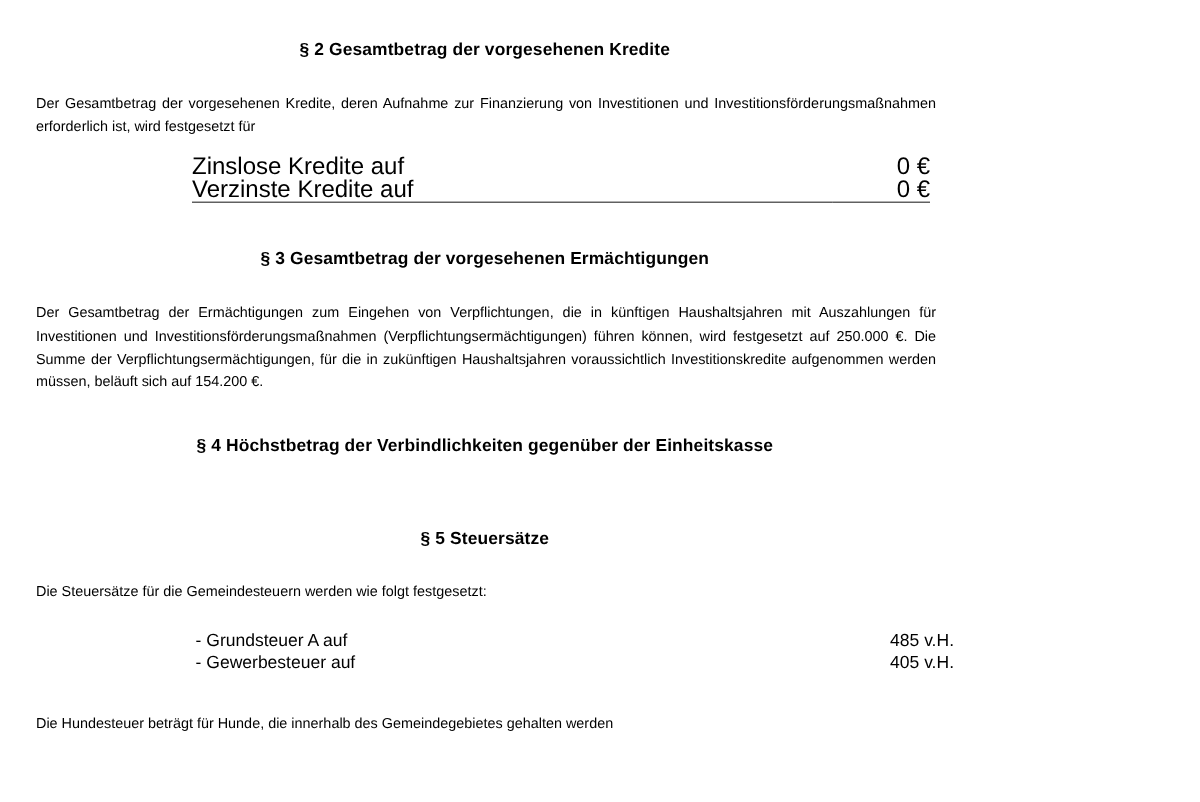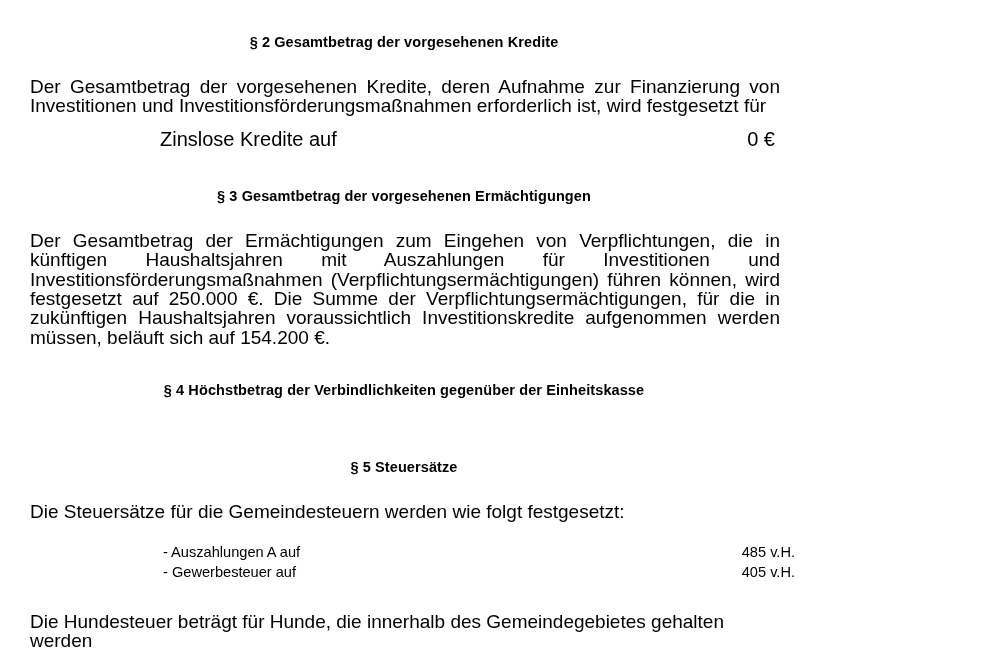--- a/index.html
+++ b/index.html
@@ -28,21 +28,21 @@
     font-weight: bold;
     font-size: 14.5px;
     line-height: 1.25;
     margin: 0;
     letter-spacing: 0.1px;
     padding-right: 2px;
   }
 
   
   .para {
-    font-size: 19px;
+    font-size: 12px;
     line-height: 19.3px;
     margin: 0;
     text-align: justify;
     text-justify: inter-word;
   }
   .para.plain {
     text-align: left;
   }
 
   
@@ -105,20 +105,24 @@
   <p class="para">Der Gesamtbetrag der vorgesehenen Kredite, deren Aufnahme zur Finanzierung von Investitionen und Investitionsförderungsmaßnahmen erforderlich ist, wird festgesetzt für</p>
 
   <div class="sp-2"></div>
 
   <table class="amount-table">
     <tbody>
       <tr>
         <td class="label">Zinslose Kredite auf</td>
         <td class="value">0 €</td>
       </tr>
+      <tr class="ruled">
+        <td class="label">Verzinste Kredite auf</td>
+        <td class="value">0 €</td>
+      </tr>
     </tbody>
   </table>
 
   <div class="sp-38"></div>
 
   <h2 class="section-heading">§ 3 Gesamtbetrag der vorgesehenen Ermächtigungen</h2>
 
   <div class="sp-26"></div>
 
   <p class="para">Der Gesamtbetrag der Ermächtigungen zum Eingehen von Verpflichtungen, die in künftigen Haushaltsjahren mit Auszahlungen für Investitionen und Investitionsförderungsmaßnahmen (Verpflichtungsermächtigungen) führen können, wird festgesetzt auf 250.000 €. Die Summe der Verpflichtungsermächtigungen, für die in zukünftigen Haushaltsjahren voraussichtlich Investitionskredite aufgenommen werden müssen, beläuft sich auf 154.200 €.</p>
@@ -136,21 +140,21 @@
 
   <div class="sp-26"></div>
 
   <p class="para plain">Die Steuersätze für die Gemeindesteuern werden wie folgt festgesetzt:</p>
 
   <div class="sp-22"></div>
 
   <table class="rate-table">
     <tbody>
       <tr>
-        <td class="label">- Auszahlungen A auf</td>
+        <td class="label">- Grundsteuer A auf</td>
         <td class="value">485 v.H.</td>
       </tr>
       <tr>
         <td class="label">- Gewerbesteuer auf</td>
         <td class="value">405 v.H.</td>
       </tr>
     </tbody>
   </table>
 
   <div class="sp-30"></div>

